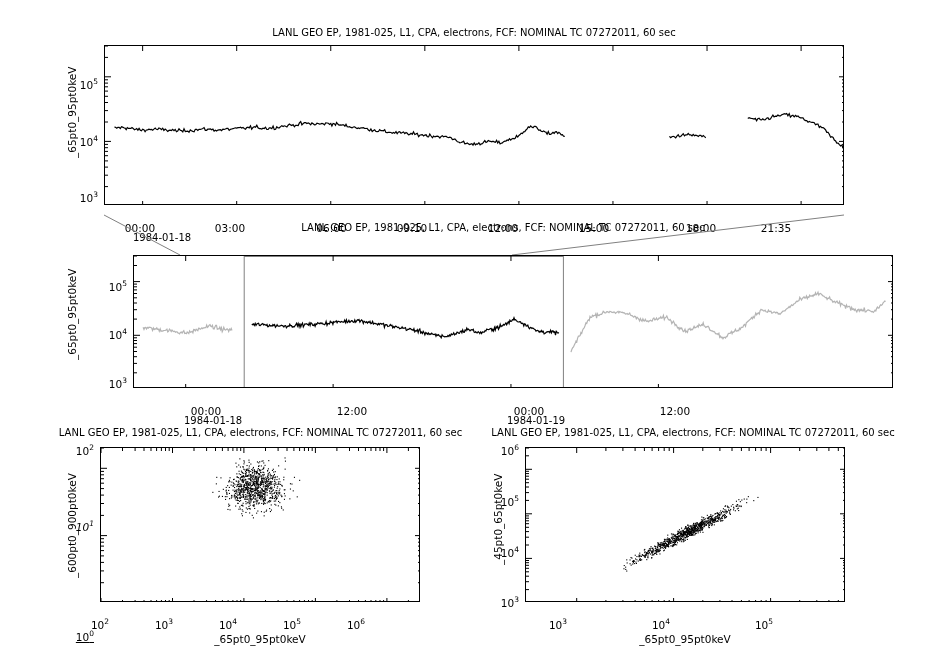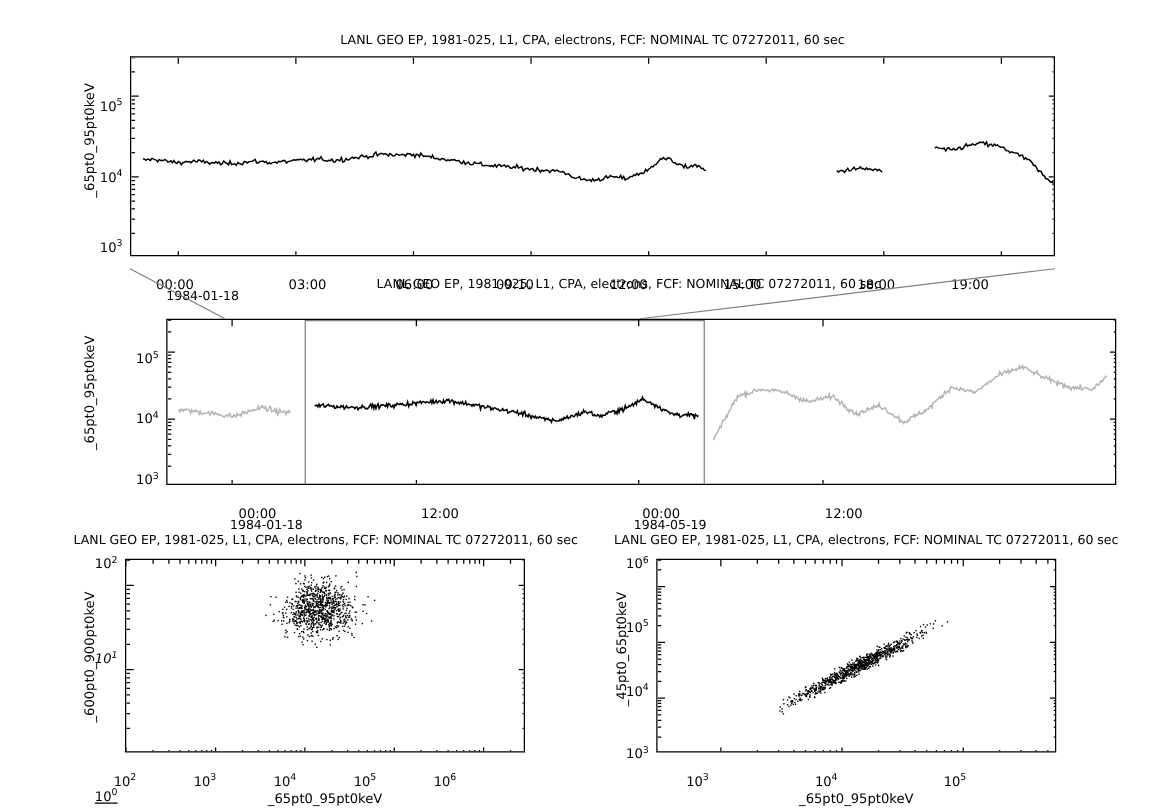--- a/index.html
+++ b/index.html
@@ -140,27 +140,27 @@
         <path d="M0 11.4L3 11.4" fill="none" stroke="#000" stroke-width="1"></path>
         <path d="M740 11.4L737 11.4" fill="none" stroke="#000" stroke-width="1"></path>
         <path d="M0 0.0L3 0.0" fill="none" stroke="#000" stroke-width="1"></path>
         <path d="M740 0.0L737 0.0" fill="none" stroke="#000" stroke-width="1"></path>
       </svg>
   </div>
   <div class="tick-y" style="left:72px; top:77px; width:26px;">10<sup>5</sup></div>
   <div class="tick-y" style="left:72px; top:134px; width:26px;">10<sup>4</sup></div>
   <div class="tick-y" style="left:72px; top:190px; width:26px;">10<sup>3</sup></div>
   <div class="tick-x" style="left:118px; top:222px; width:44px;">00:00</div>
-  <div class="tick-x" style="left:224px; top:222px; width:44px;">03:00</div>
+  <div class="tick-x" style="left:208px; top:222px; width:44px;">03:00</div>
   <div class="tick-x" style="left:299px; top:222px; width:65px;">06:00</div>
   <div class="tick-x" style="left:390px; top:222px; width:44px;">09:10</div>
   <div class="tick-x" style="left:481px; top:222px; width:44px;">12:00</div>
   <div class="tick-x" style="left:572px; top:222px; width:44px;text-align:center;">15:00</div>
   <div class="tick-x" style="left:679px; top:222px; width:44px;">18:00</div>
-  <div class="tick-x" style="left:754px; top:222px; width:44px;">19:00</div>
+  <div class="tick-x" style="left:754px; top:222px; width:44px;">21:35</div>
   <div class="datestamp" style="left:133px; top:232px;">1984-01-18</div>
 </div>
 
 <svg class="connector" style="left:0; top:0;" width="926" height="647">
   <line x1="104" y1="215" x2="180" y2="255" stroke="#808080" stroke-width="1"></line>
   <line x1="844" y1="215" x2="512" y2="255" stroke="#808080" stroke-width="1"></line>
 </svg>
 
 <div class="panel">
   <div class="panel-title" style="left:133px; top:222px; width:740px;">LANL GEO EP, 1981-025, L1, CPA, electrons, FCF: NOMINAL TC 07272011, 60 sec</div>
@@ -224,21 +224,21 @@
       </svg>
   </div>
   <div class="tick-y" style="left:101px; top:279px; width:26px;">10<sup>5</sup></div>
   <div class="tick-y" style="left:101px; top:327px; width:26px;">10<sup>4</sup></div>
   <div class="tick-y" style="left:101px; top:376px; width:26px;">10<sup>3</sup></div>
   <div class="tick-x" style="left:184px; top:405px; width:44px;">00:00</div>
   <div class="tick-x" style="left:330px; top:405px; width:44px;">12:00</div>
   <div class="tick-x" style="left:507px; top:405px; width:44px;">00:00</div>
   <div class="tick-x" style="left:653px; top:405px; width:44px;">12:00</div>
   <div class="datestamp" style="left:184px; top:415px;">1984-01-18</div>
-  <div class="datestamp" style="left:507px; top:415px;">1984-05-19</div>
+  <div class="datestamp" style="left:507px; top:415px;">1984-01-19</div>
 </div>
 
 <div class="panel">
   <div class="panel-title" style="left:33px; top:427px; width:455px;">LANL GEO EP, 1981-025, L1, CPA, electrons, FCF: NOMINAL TC 07272011, 60 sec</div>
   <div class="ylabel" style="left:66px; top:578px;">_600pt0_900pt0keV</div>
   <div class="axes" style="left:100px; top:447px; width:320px; height:155px;">
     <svg id="bl-svg" width="320" height="155">
         <rect x="151.9" y="34.0" width="1.1" height="1.1" fill="#000000"></rect>
         <rect x="173.8" y="48.8" width="1.1" height="1.1" fill="#000000"></rect>
         <rect x="154.9" y="35.1" width="1.1" height="1.1" fill="#000000"></rect>

